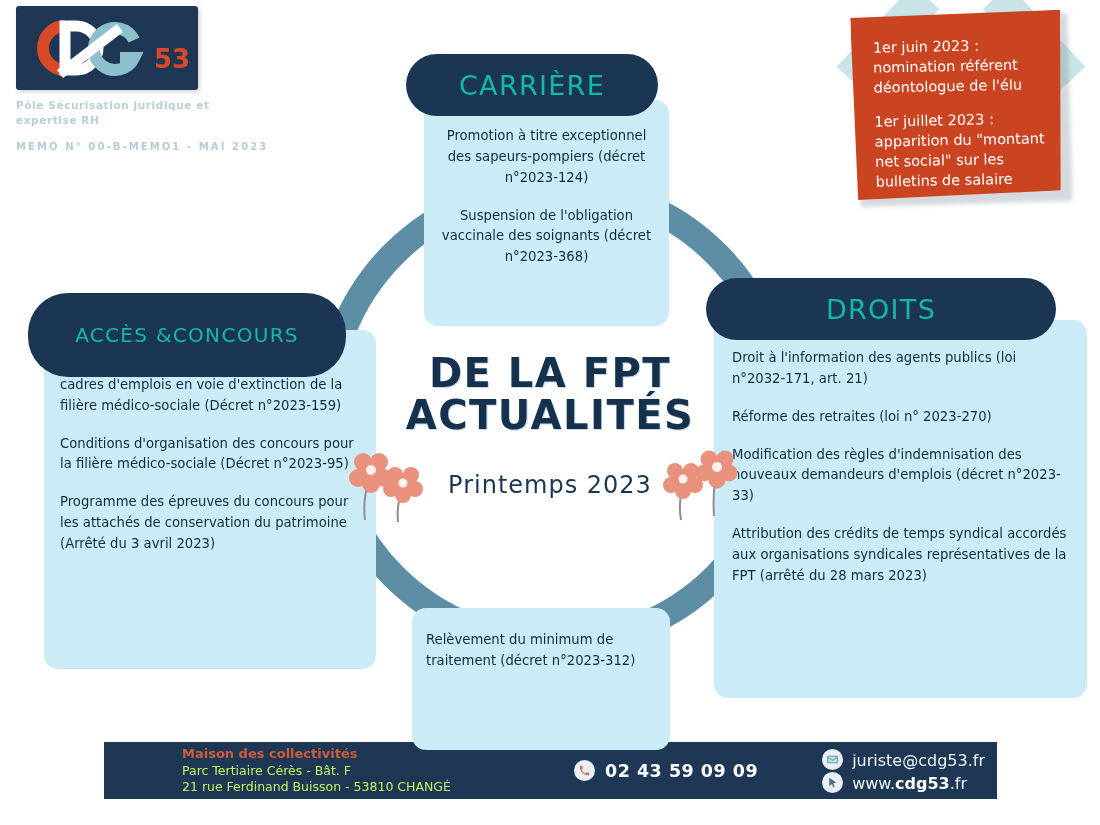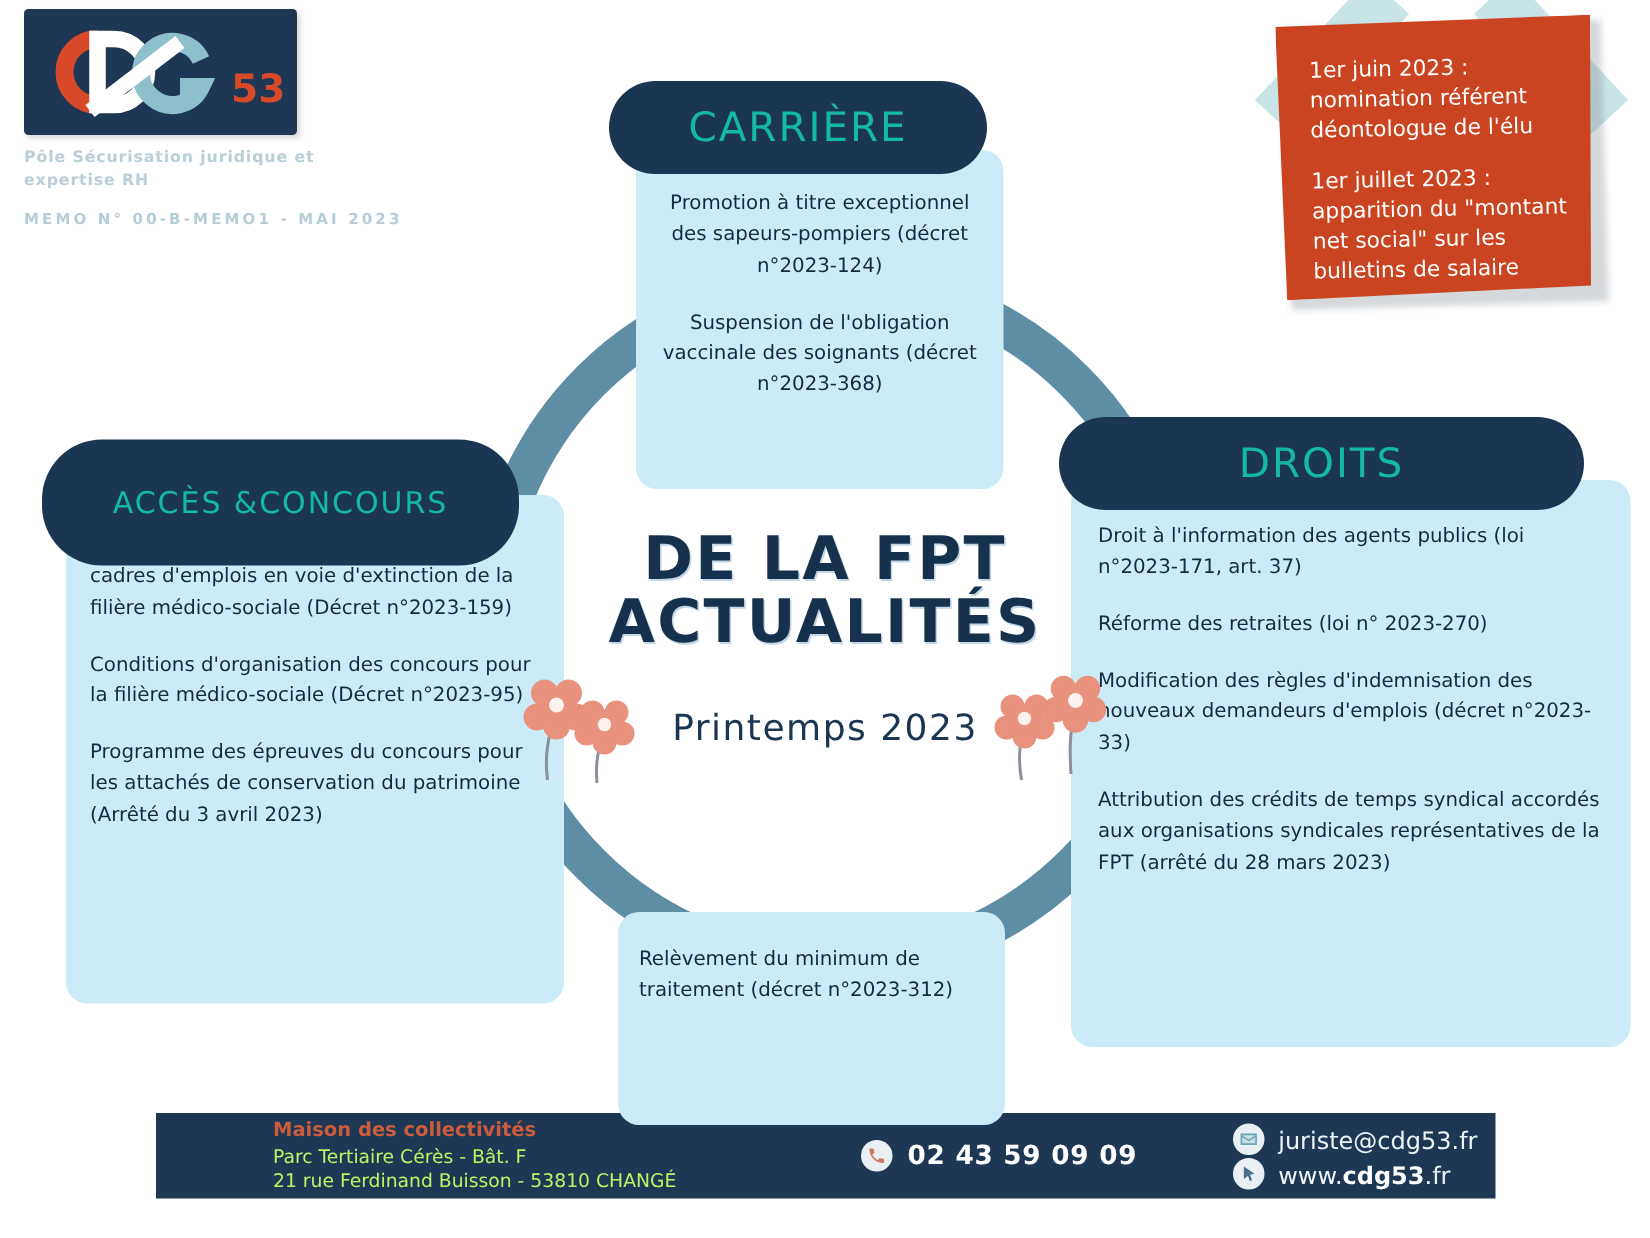--- a/index.html
+++ b/index.html
@@ -233,21 +233,21 @@
     <p>Organisation des concours réservés aux cadres d'emplois en voie d'extinction de la filière médico-sociale (Décret n°2023-159)</p>
     <p>Conditions d'organisation des concours pour la filière médico-sociale (Décret n°2023-95)</p>
     <p>Programme des épreuves du concours pour les attachés de conservation du patrimoine (Arrêté du 3 avril 2023)</p>
   </div>
   <div class="pill" id="pill-acces">
     <span>ACCÈS &amp;</span>
     <span>CONCOURS</span>
   </div>
 
   <div class="card" id="card-droits">
-    <p>Droit à l'information des agents publics (loi n°2023-171, art. 37)</p>
+    <p>Droit à l'information des agents publics (loi n°2032-171, art. 21)</p>
     <p>Réforme des retraites (loi n° 2023-270)</p>
     <p>Modification des règles d'indemnisation des nouveaux demandeurs d'emplois (décret n°2023-33)</p>
     <p>Attribution des crédits de temps syndical accordés aux organisations syndicales représentatives de la FPT (arrêté du 28 mars 2023)</p>
   </div>
   <div class="pill" id="pill-droits">
     <span>DROITS</span>
   </div>
 
   <div class="card" id="card-remu">
     <p>Relèvement du minimum de traitement (décret n°2023-312)</p>

